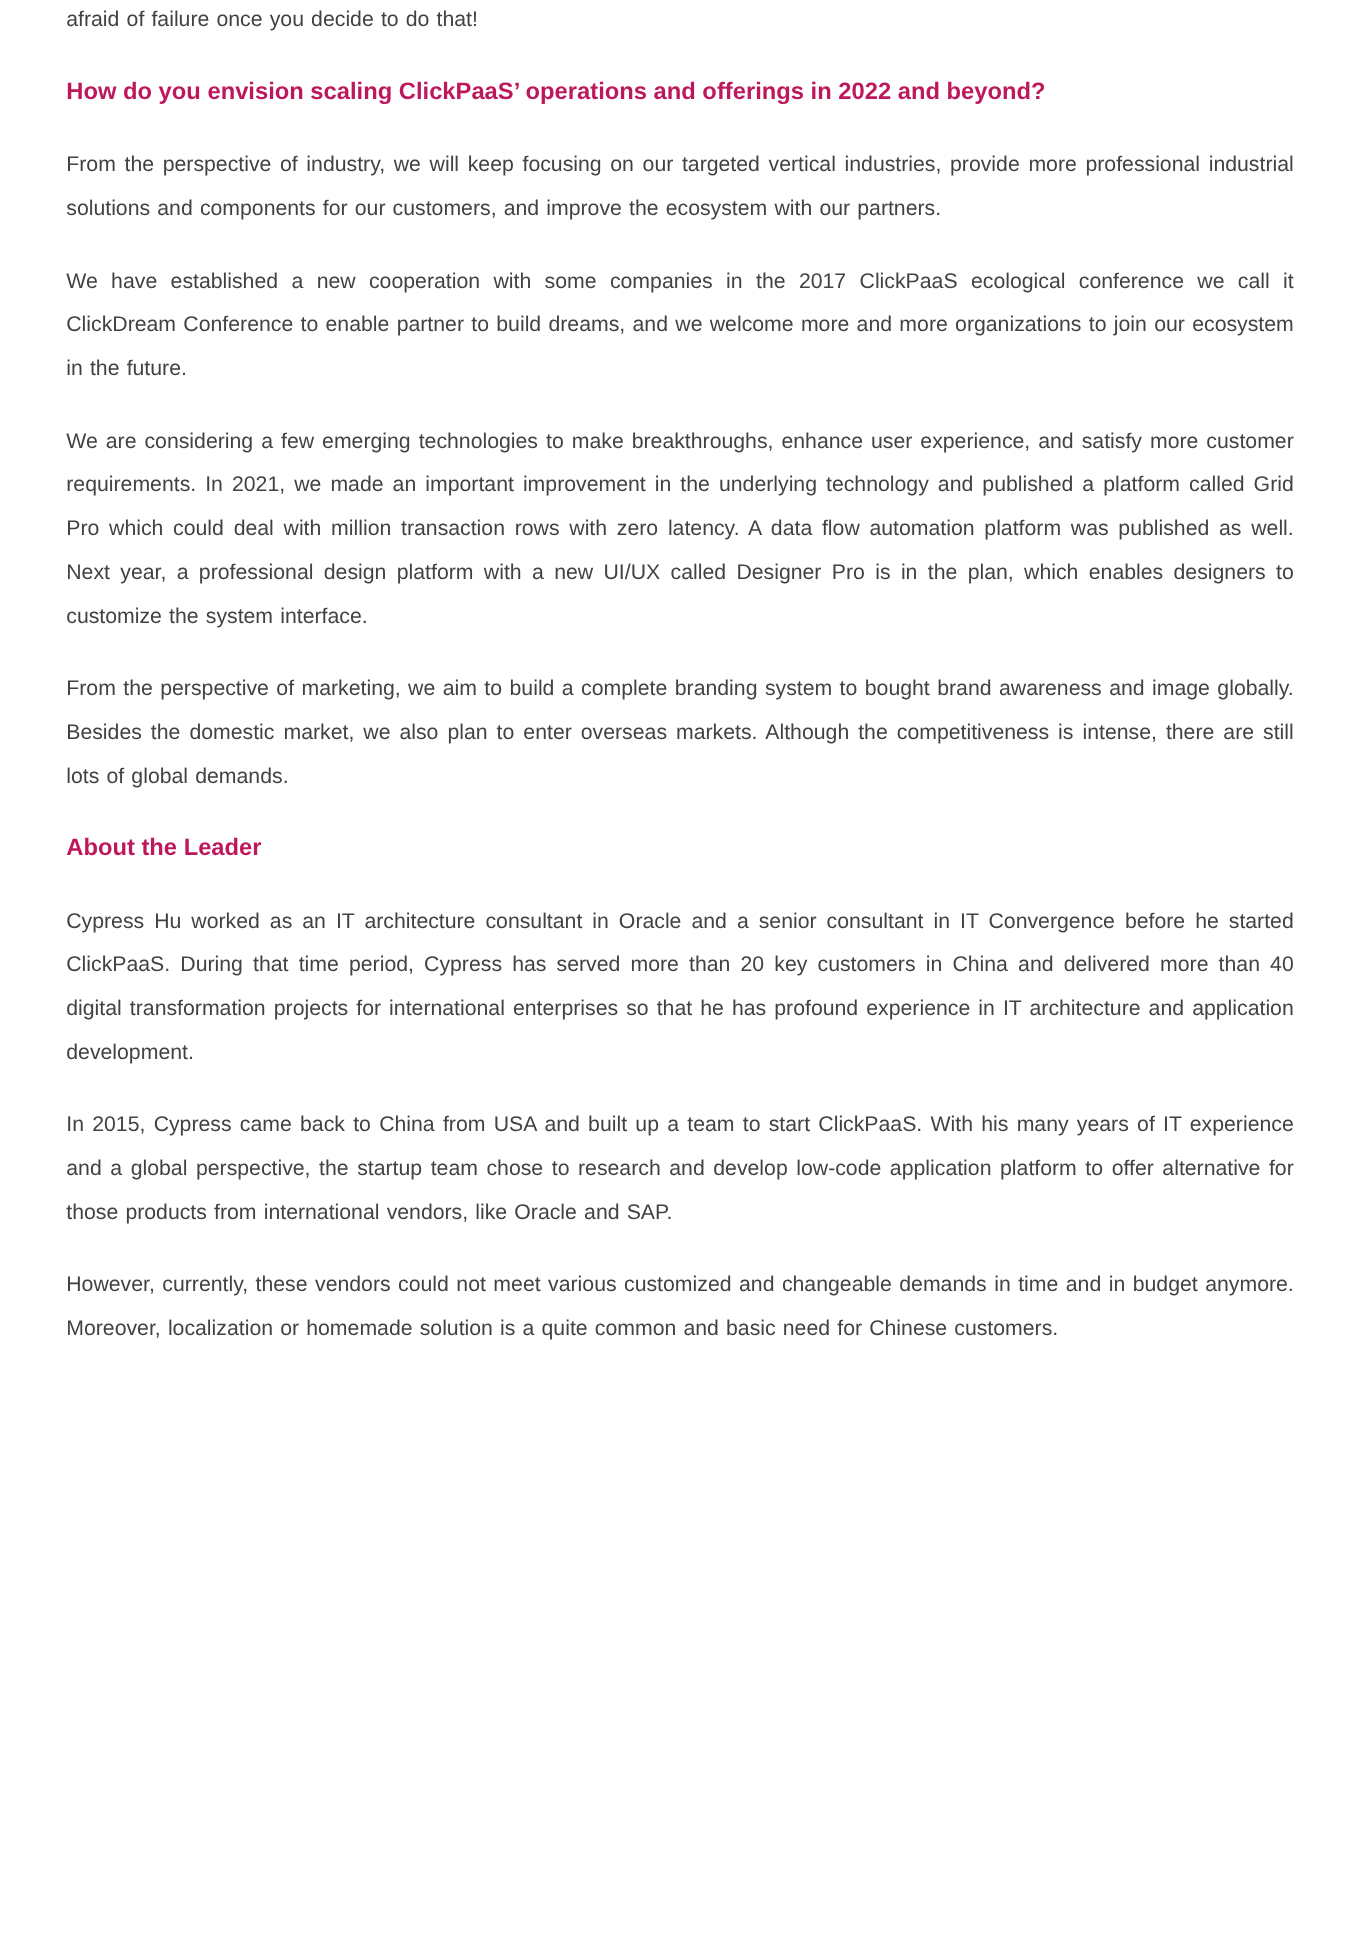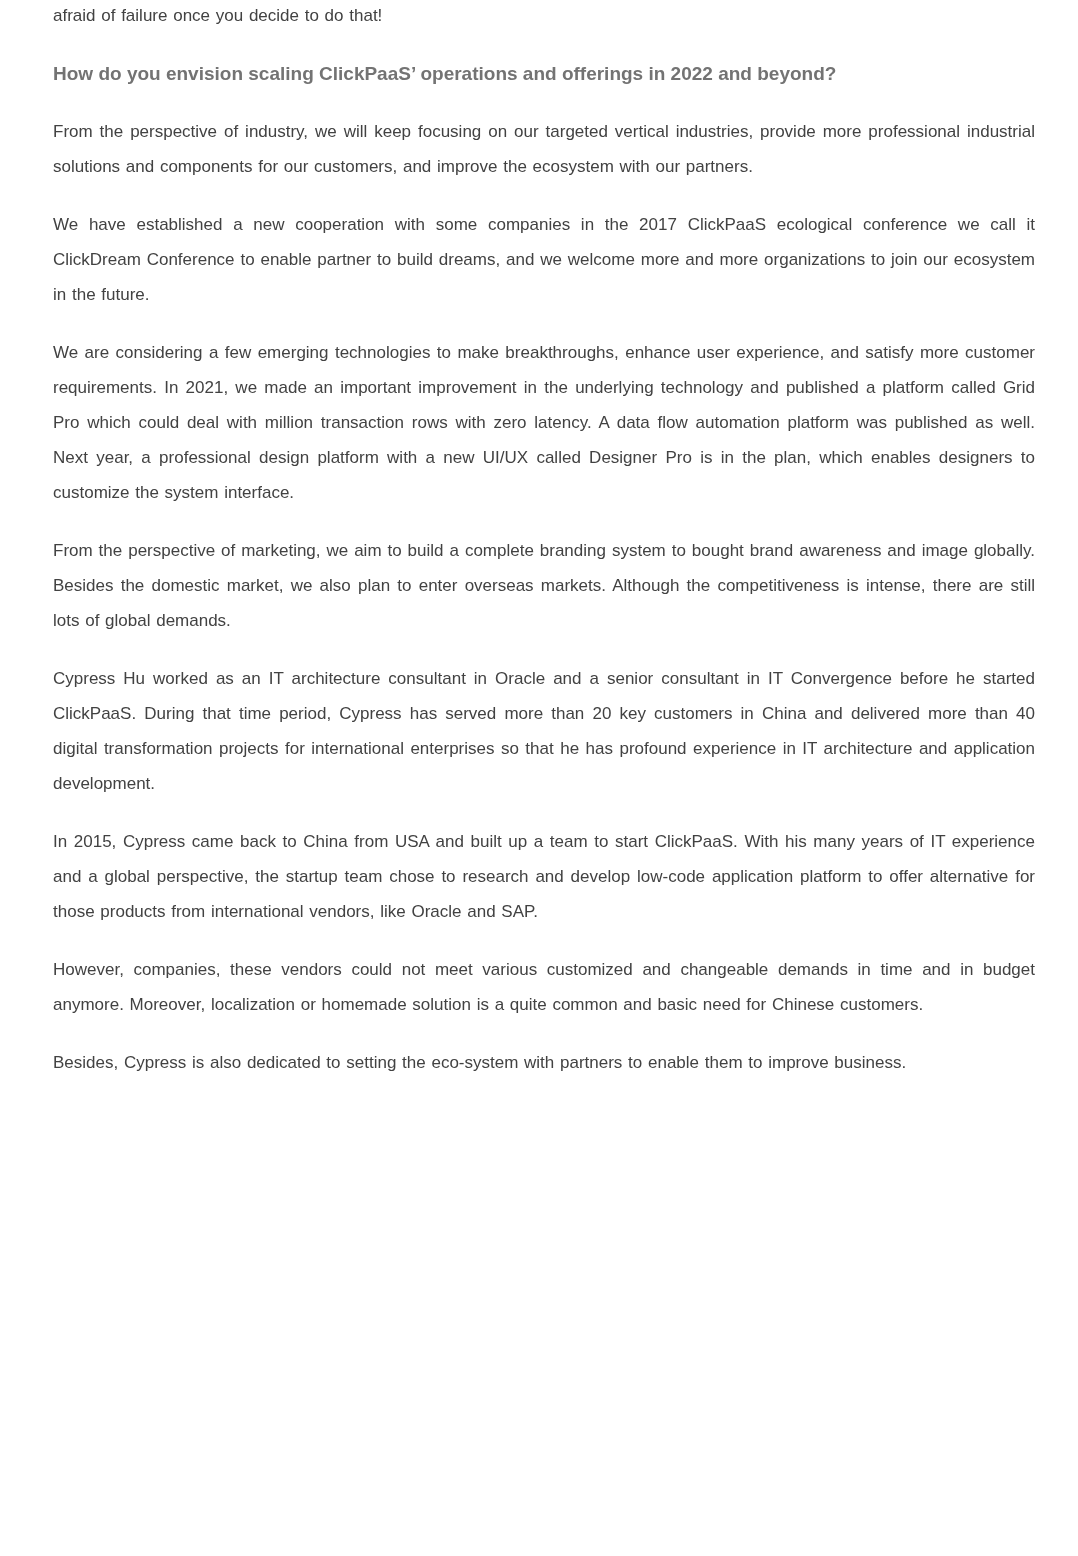--- a/index.html
+++ b/index.html
@@ -22,21 +22,21 @@
     line-height: 35px;
     text-align: justify;
     color: #424242;
     margin: 23px 0;
     word-spacing: 1px;
   }
   .heading {
     font-size: 19px;
     line-height: 35px;
     font-weight: bold;
-    color: #737373;
+    color: #be185d;
     text-align: left;
     margin: 23px 0;
   }
 </style>
 </head>
 <body>
 
 <div class="page">
 
   <p class="para">afraid of failure once you decide to do that!</p>
@@ -44,24 +44,24 @@
   <h3 class="heading">How do you envision scaling ClickPaaS’ operations and offerings in 2022 and beyond?</h3>
 
   <p class="para">From the perspective of industry, we will keep focusing on our targeted vertical industries, provide more professional industrial solutions and components for our customers, and improve the ecosystem with our partners.</p>
 
   <p class="para">We have established a new cooperation with some companies in the 2017 ClickPaaS ecological conference we call it ClickDream Conference to enable partner to build dreams, and we welcome more and more organizations to join our ecosystem in the future.</p>
 
   <p class="para">We are considering a few emerging technologies to make breakthroughs, enhance user experience, and satisfy more customer requirements. In 2021, we made an important improvement in the underlying technology and published a platform called Grid Pro which could deal with million transaction rows with zero latency. A data flow automation platform was published as well. Next year, a professional design platform with a new UI/UX called Designer Pro is in the plan, which enables designers to customize the system interface.</p>
 
   <p class="para">From the perspective of marketing, we aim to build a complete branding system to bought brand awareness and image globally. Besides the domestic market, we also plan to enter overseas markets. Although the competitiveness is intense, there are still lots of global demands.</p>
 
+  <h3 class="heading">About the Leader</h3>
 
   <p class="para">Cypress Hu worked as an IT architecture consultant in Oracle and a senior consultant in IT Convergence before he started ClickPaaS. During that time period, Cypress has served more than 20 key customers in China and delivered more than 40 digital transformation projects for international enterprises so that he has profound experience in IT architecture and application development.</p>
 
   <p class="para">In 2015, Cypress came back to China from USA and built up a team to start ClickPaaS. With his many years of IT experience and a global perspective, the startup team chose to research and develop low-code application platform to offer alternative for those products from international vendors, like Oracle and SAP.</p>
 
 
-  <p class="para">However, companies, these vendors could not meet various customized and changeable demands in time and in budget anymore. Moreover, localization or homemade solution is a quite common and basic need for Chinese customers.</p>
+  <p class="para">However, currently, these vendors could not meet various customized and changeable demands in time and in budget anymore. Moreover, localization or homemade solution is a quite common and basic need for Chinese customers.</p>
 
 
-  <p class="para">Besides, Cypress is also dedicated to setting the eco-system with partners to enable them to improve business.</p>
 
 </div>
 
 </body></html>

